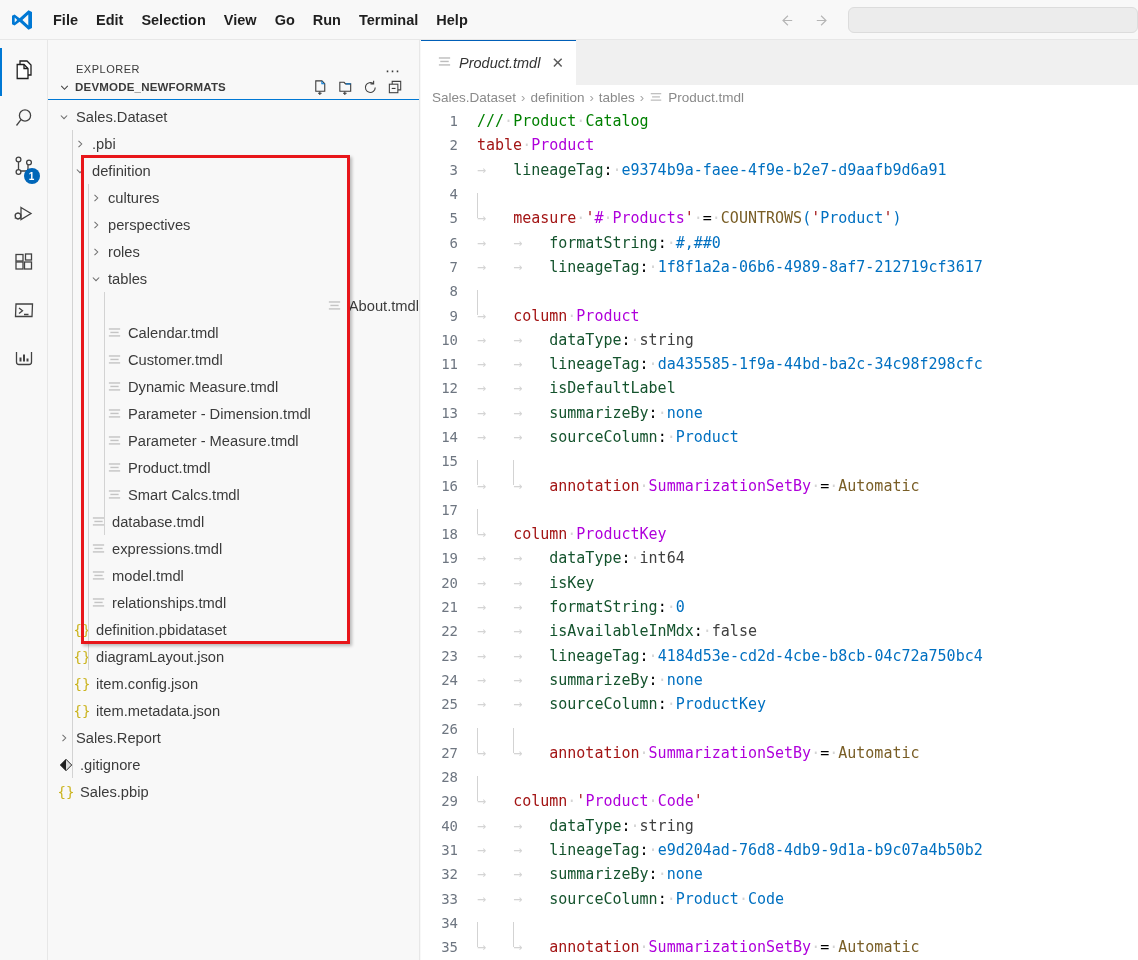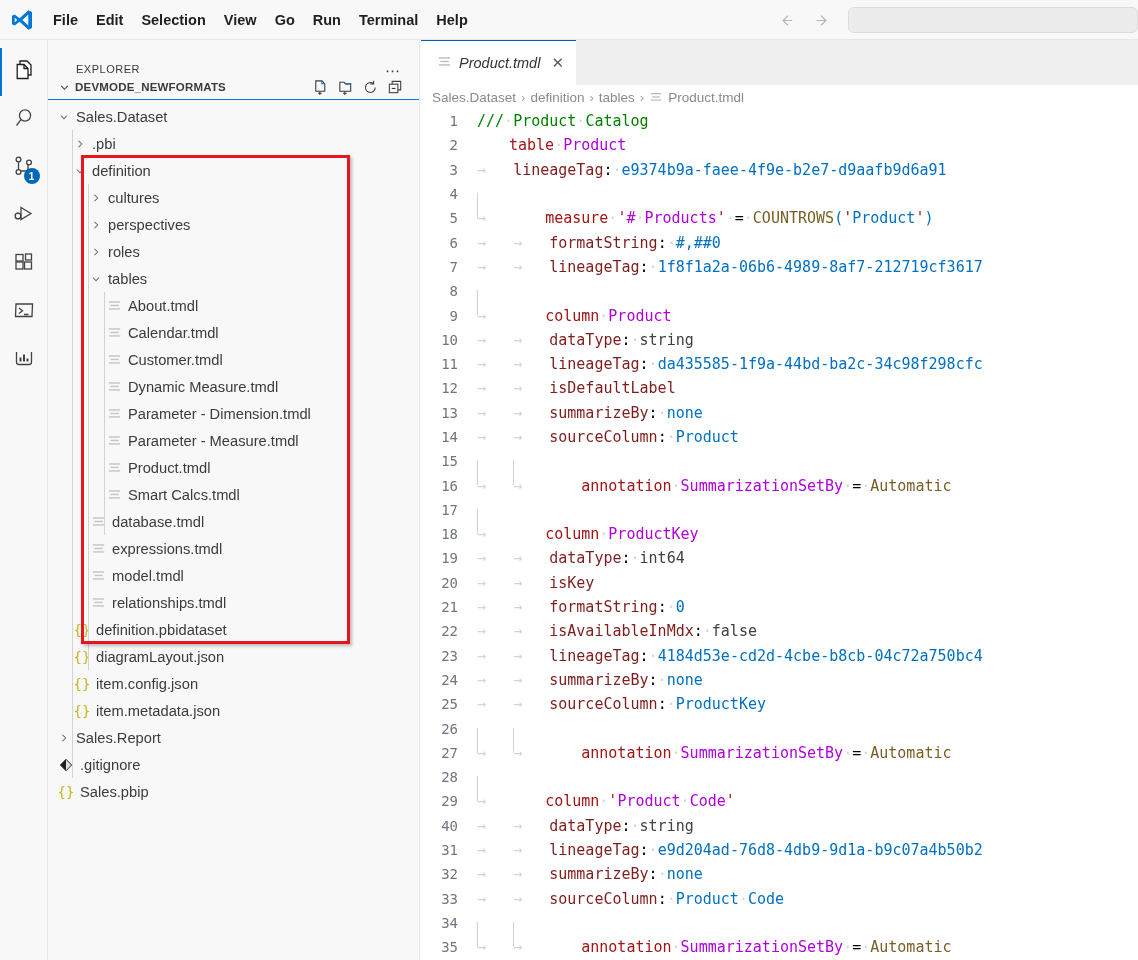--- a/index.html
+++ b/index.html
@@ -123,24 +123,24 @@
     font-family: "DejaVu Sans Mono", monospace; font-size: 14px; flex: none;
   }
   .ctext { position: relative; color: #000; }
   .tabmark { color: #d4d4d4; }
   .ig { display: inline-block; width: 0; position: relative; }
   .ig::before {
     content: ""; position: absolute; left: 0; top: -6px; height: 25px; width: 1px; background: #d3d3d3;
   }
 
   
-  .k  { color: #a31515; margin-left: 32px; }   
+  .k  { color: #a31515; }   
   .kw { color: #404040; }   
   .id { color: #af00db; }   
-  .pr { color: #7f1d1d; }   
+  .pr { color: #14532d; }   
   .vl { color: #0070c1; }   
   .fn { color: #795e26; }   
   .cm { color: #008000; }   
   .op { color: #000000; }
   .str{ color: #a31515; }
   .dot{ color: #d4d4d4; }
 </style>
 </head>
 <body>
 
@@ -347,21 +347,21 @@
           <span class="label">roles</span>
         </div>
         <div class="row" style="padding-left: 40px;">
           <span class="chev">
             <svg width="12" height="12" viewBox="0 0 16 16" fill="none" stroke="#6c6c6c" stroke-width="1.35">
               <path d="M3.8 6 L8 10.3 L12.2 6"></path>
             </svg>
           </span>
           <span class="label">tables</span>
         </div>
-        <div class="row" style="padding-left: 56px;">
+        <div class="row" style="padding-left: 56px; justify-content: flex-end;">
           <span class="ficon">
             <svg width="15" height="15" viewBox="0 0 16 16">
               <rect x="2" y="3.5" width="12" height="1.5" fill="#c4c4c4"></rect>
               <rect x="3.6" y="7.2" width="8.8" height="1.5" fill="#c4c4c4"></rect>
               <rect x="2" y="10.9" width="12" height="1.5" fill="#c4c4c4"></rect>
             </svg>
           </span>
           <span class="label">About.tmdl</span>
         </div>
         <div class="row" style="padding-left: 56px;">

